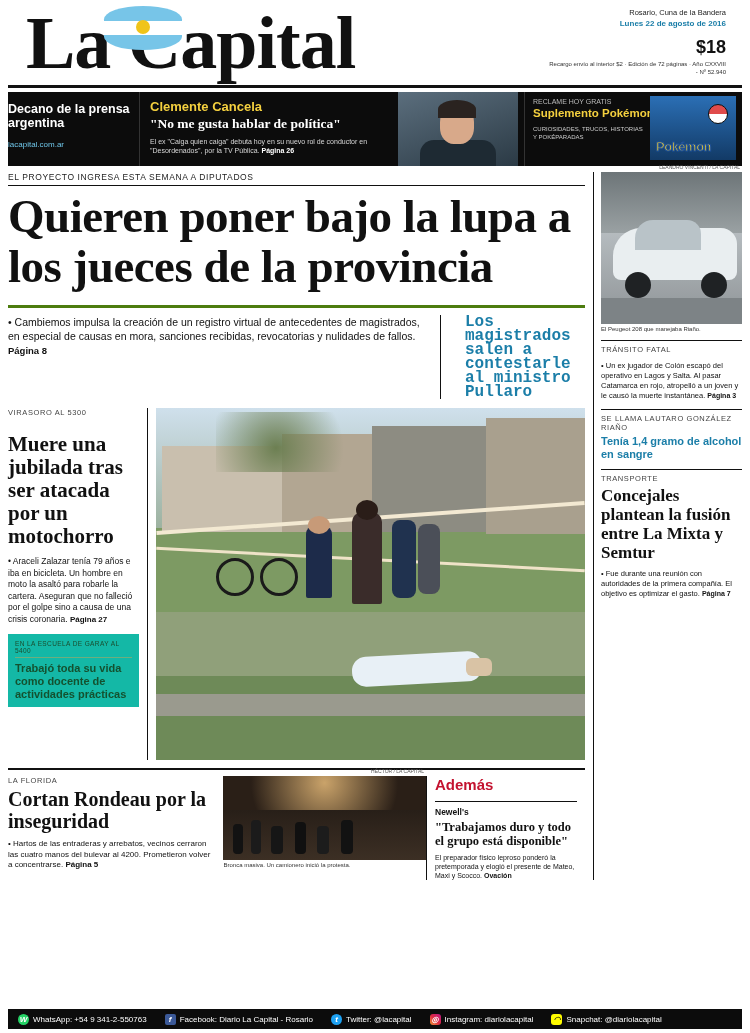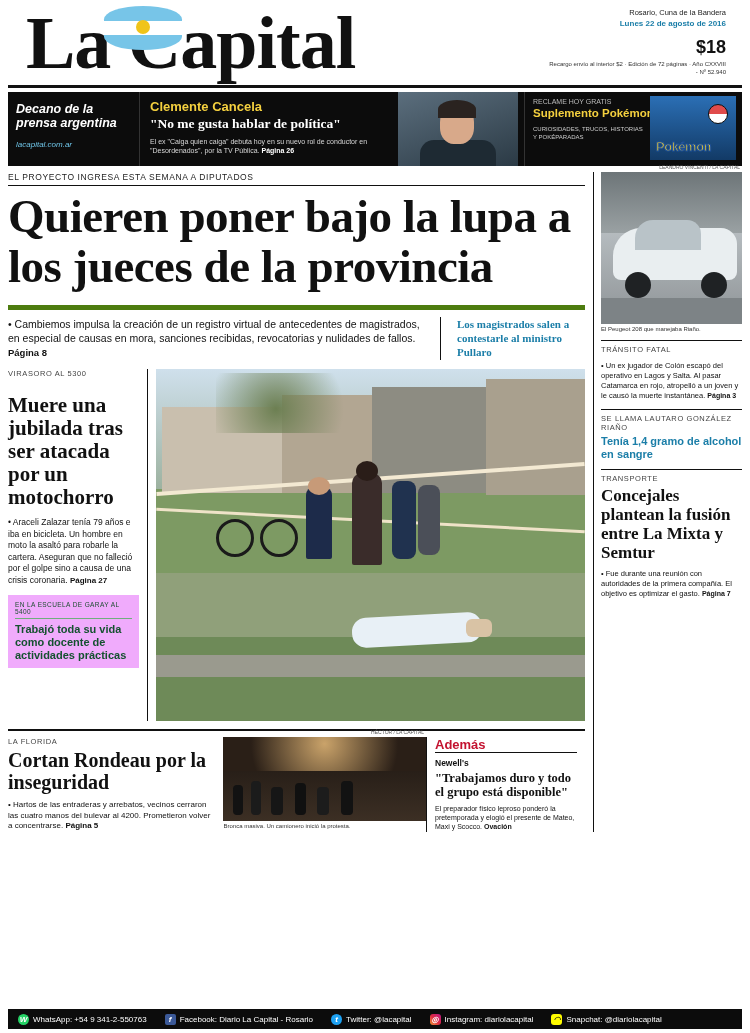--- a/index.html
+++ b/index.html
@@ -39,21 +39,21 @@
   .mr-city { font-family: "Liberation Sans", sans-serif; font-size: 7.5px; color: #222; text-align: right; }
   .mr-date { font-family: "Liberation Sans", sans-serif; font-size: 8px; color: #1b7ea8; font-weight: bold; text-align: right; margin-top: 2px;}
   .mr-price { font-family: "Liberation Sans", sans-serif; font-size: 18px; font-weight: bold; margin-top: 9px; text-align: right;}
   .mr-small { font-family: "Liberation Sans", sans-serif; font-size: 6px; color: #333; line-height: 8px; text-align: right; margin-top: 2px;}
 
   
   .promo {
     display: flex; height: 74px; background: #0c0c0c; color: #fff; margin-top: 4px;
   }
   .promo-left {
-    width: 132px; padding: 10px 8px; border-right: 1px solid #333; font-style: italic;
+    width: 132px; padding: 10px 0; border-right: 1px solid #333;
   }
   .promo-left .pl-title {
     font-family: "Liberation Sans", sans-serif; font-weight: bold; font-size: 12.5px; line-height: 14px;
   }
   .promo-left .pl-url {
     font-family: "Liberation Sans", sans-serif; font-size: 8px; color: #6fc5e8; margin-top: 10px;
   }
   .promo-mid { flex: 1; padding: 7px 10px; position: relative; }
   .pm-name { font-family: "Liberation Sans", sans-serif; font-weight: bold; font-size: 13px; color: #f4d03f; }
   .pm-quote { font-family: "Liberation Serif", serif; font-weight: bold; font-size: 13.5px; color: #fff; margin-top: 2px; }
@@ -103,28 +103,28 @@
     color: #222; border-bottom: 1px solid #111; padding-bottom: 3px; margin-bottom: 5px; text-transform: uppercase;
   }
   .kicker-plain {
     font-family: "Liberation Sans", sans-serif; font-size: 7.5px; letter-spacing: 0.6px;
     color: #444; text-transform: uppercase; margin-bottom: 3px;
   }
   .lead-head {
     font-family: "Liberation Serif", serif; font-weight: bold;
     font-size: 47px; line-height: 50px; letter-spacing: -0.5px; margin-top: 2px;
   }
-  .lead-foot { display: flex; margin-top: 14px; border-top: 5px solid #4d7c0f; padding-top: 7px; }
+  .lead-foot { display: flex; margin-top: 14px; border-top: 3px solid #4d7c0f; padding-top: 7px; }
   .lead-bullets {
     flex: 1; font-family: "Liberation Sans", sans-serif; font-size: 10.5px; line-height: 14px; padding-right: 10px;
   }
   .lead-bullets b { font-size: 9.5px; }
   .lead-side {
-    width: 145px; border-left: 1px solid #111; padding-left: 16px;
-    font-family: Liberation Serif, serif; font-weight: bold; font-size: 11px;
+    width: 145px; border-left: 1px solid #111; padding-left: 24px;
+    font-family: Liberation Mono, monospace; font-weight: bold; font-size: 16px;
     line-height: 14px; color: #1b7ea8;
   }
 
   
   .photo { position: relative; overflow: hidden; background: #7a8a72; }
   .photo-caption {
     font-family: "Liberation Sans", sans-serif; font-size: 6px; color: #333; padding-top: 2px;
   }
   .photo-credit {
     position: absolute; right: 2px; top: -8px; font-family: "Liberation Sans", sans-serif;
@@ -133,21 +133,21 @@
 
   
   .band2 { display: flex; margin-top: 9px; }
   .b2-left { width: 140px; padding-right: 8px; border-right: 1px solid #111; }
   .b2-head { font-family: "Liberation Serif", serif; font-weight: bold; font-size: 21px; line-height: 23px; margin-top: 16px; }
   .b2-body { font-family: "Liberation Sans", sans-serif; font-size: 8.5px; line-height: 11.5px; margin-top: 8px; }
   .b2-body b { font-size: 8px; }
   .b2-photo { flex: 1; margin-left: 8px; }
 
   .greenbox {
-    background: #f0abfc; padding: 6px 7px; margin-top: 9px;
+    background: #14b8a6; padding: 6px 7px; margin-top: 9px;
   }
   .greenbox .gb-kick {
     font-family: "Liberation Sans", sans-serif; font-size: 6.5px; color: #1a4d2e; letter-spacing: .4px;
     border-bottom: 1px solid #6fae7d; padding-bottom: 3px; margin-bottom: 4px; text-transform: uppercase;
   }
   .greenbox .gb-head {
     font-family: "Liberation Sans", sans-serif; font-weight: bold; font-size: 11px; line-height: 13px; color: #14512f;
   }
 
   
@@ -159,21 +159,21 @@
   .rc-cyan { font-family: "Liberation Sans", sans-serif; font-weight: bold; font-size: 11px; line-height: 13px; color: #1b7ea8; }
 
   
   .bottom { display: flex; margin-top: 8px; border-top: 2px solid #111; padding-top: 6px; }
   .bt-left { width: 218px; padding-right: 8px; }
   .bt-head { font-family: "Liberation Serif", serif; font-weight: bold; font-size: 20px; line-height: 22px; }
   .bt-body { font-family: "Liberation Sans", sans-serif; font-size: 8px; line-height: 10.5px; margin-top: 7px; }
   .bt-photo { width: 205px; }
   .bt-right { flex: 1; border-left: 1px solid #111; padding-left: 8px; display: flex; }
   .ademas-col { width: 150px; padding-right: 8px; }
-  .ademas-title { font-family: "Liberation Sans", sans-serif; font-weight: bold; font-size: 13px; color: #c3122f; border-bottom: 1px solid #111; padding-bottom: 0; }
+  .ademas-title { font-family: "Liberation Sans", sans-serif; font-weight: bold; font-size: 15px; color: #c3122f; border-bottom: 1px solid #111; padding-bottom: 8px; }
   .ademas-kick { font-family: "Liberation Sans", sans-serif; font-weight: bold; font-size: 8.5px; margin-top: 5px; }
   .ademas-head { font-family: "Liberation Serif", serif; font-weight: bold; font-size: 12.5px; line-height: 14px; margin-top: 3px; }
   .ademas-body { font-family: "Liberation Sans", sans-serif; font-size: 7px; line-height: 9px; margin-top: 5px; }
   .ademas-col.second { border-left: 1px solid #111; padding-left: 8px; width: 140px; }
 
   
   .footer {
     position: absolute; left: 8px; right: 8px; bottom: 4px; height: 20px;
     background: #0c0c0c; color: #fff; display: flex; align-items: center;
     font-family: "Liberation Sans", sans-serif; font-size: 8px;

